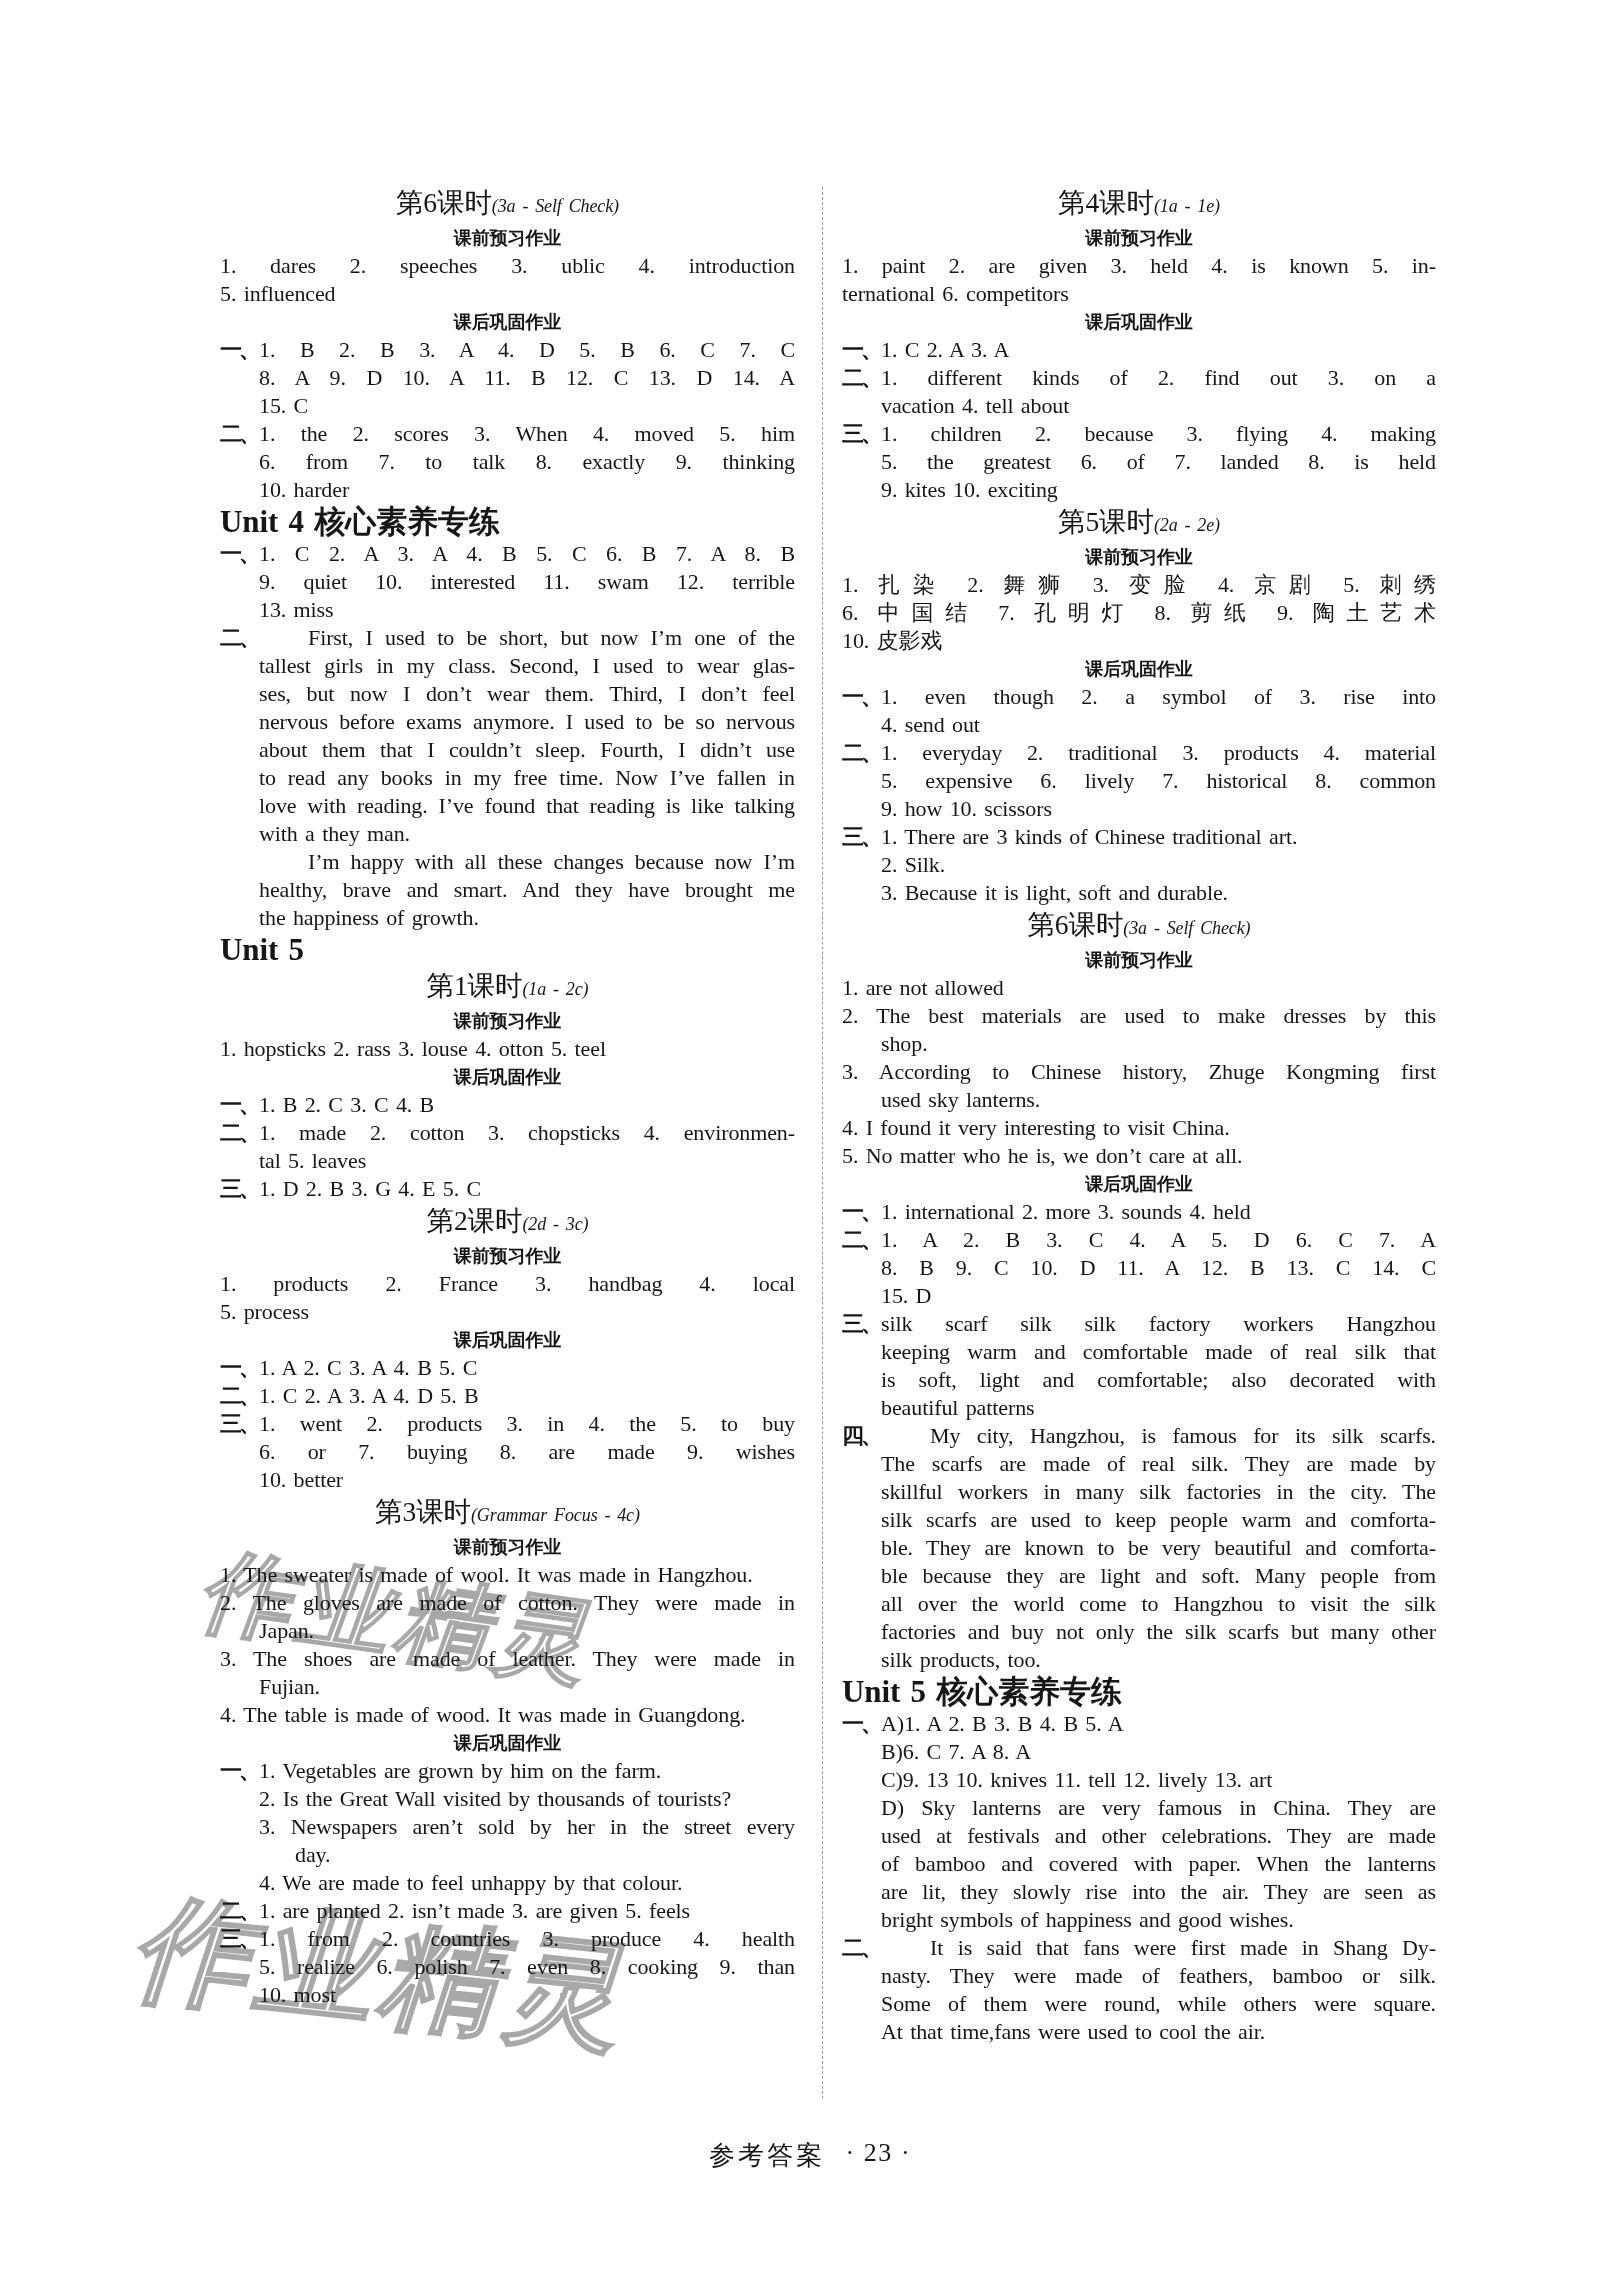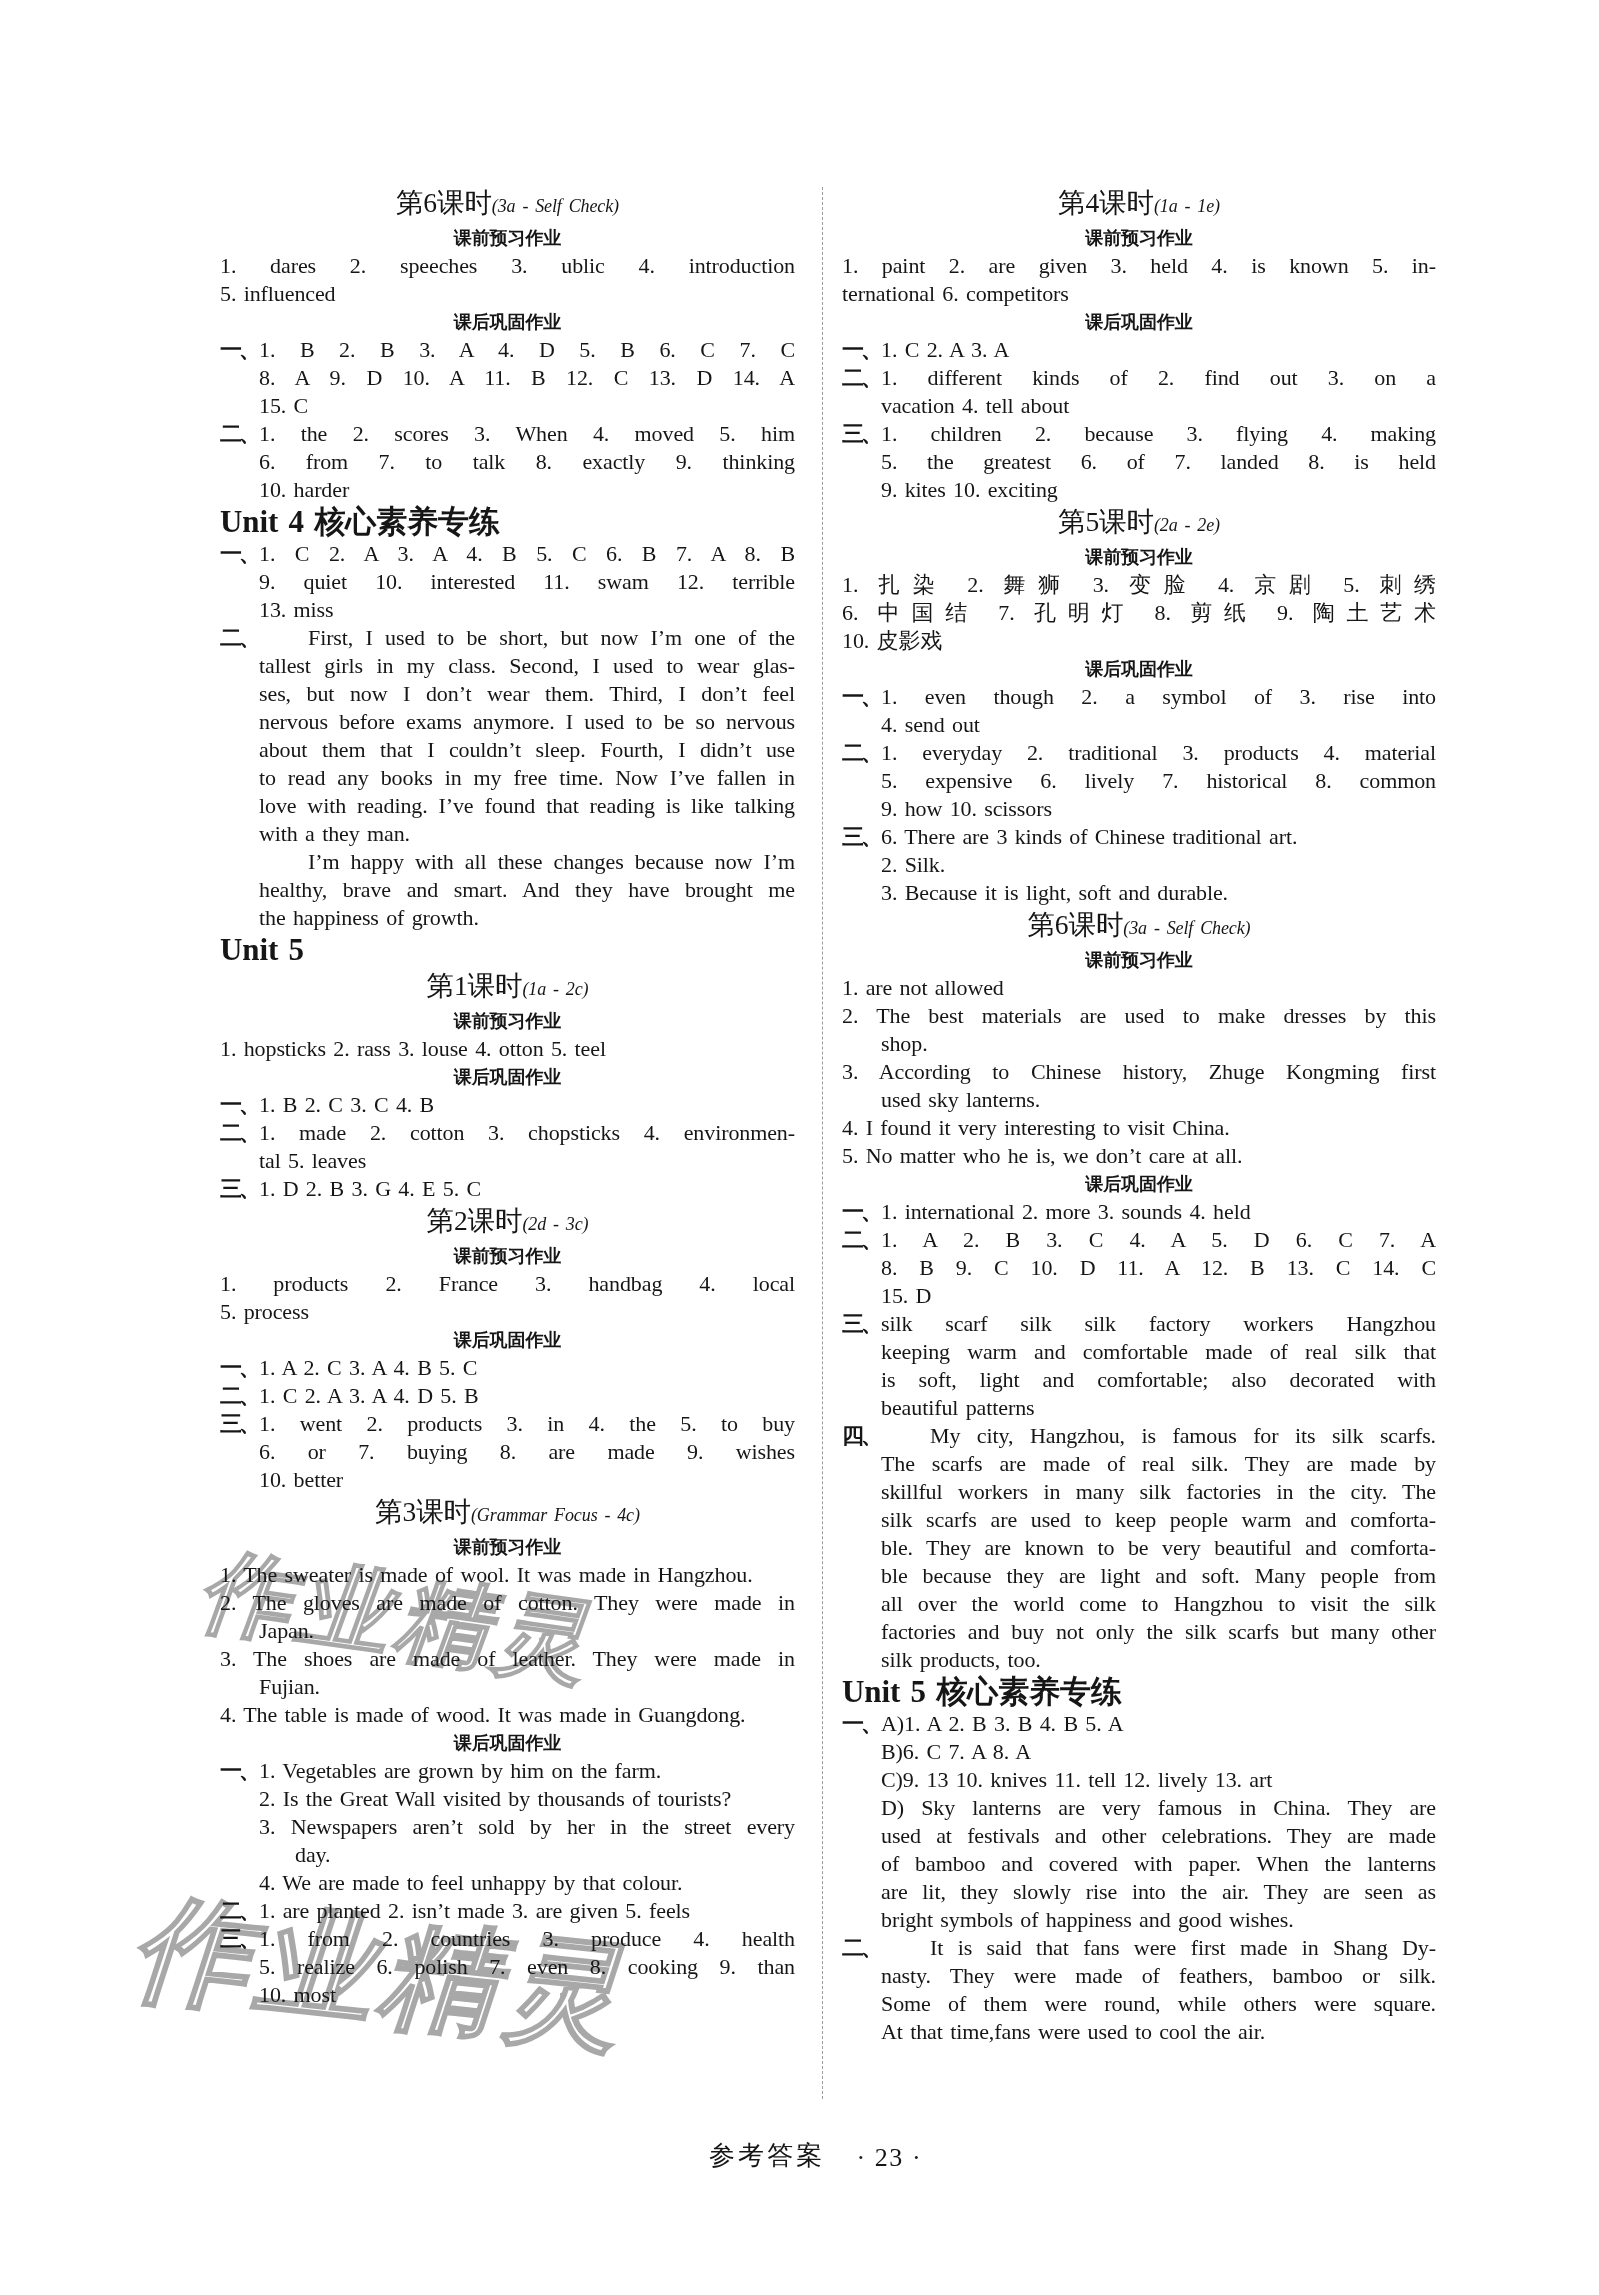--- a/index.html
+++ b/index.html
@@ -34,21 +34,21 @@
   .divider{position:absolute;left:822px;top:187px;height:1912px;width:0;border-left:1.6px dashed #9b9b9b;}
 
   .wm{
     position:absolute;color:transparent;-webkit-text-stroke:1.6px #a8a8a8;
     font-weight:bold;font-family:"Liberation Sans","DejaVu Sans",sans-serif;
     letter-spacing:6.3px;white-space:nowrap;pointer-events:none;
   }
   .wm-mid{left:229px;top:1530px;font-size:93px;transform:rotate(8deg) skewX(-12deg);transform-origin:left top;}
   .wm-bot{left:167px;top:1871px;font-size:118px;-webkit-text-stroke-width:2px;transform:rotate(6deg) skewX(-12deg);transform-origin:left top;}
 
-  .footer{position:absolute;left:709px;top:2138px;display:flex;align-items:flex-end;gap:31px;font-size:26px;}
+  .footer{position:absolute;left:709px;top:2138px;display:flex;align-items:flex-start;gap:20px;font-size:26px;}
   .footer-label{letter-spacing:3.1px;}
   .page-num{letter-spacing:1.6px;}
 </style>
 </head>
 <body>
 
 <div class="page">
 
   <div class="divider"></div>
 
@@ -314,21 +314,21 @@
         <span class="txt">1. everyday 2. traditional 3. products 4. material</span>
       </div>
       <div class="blk c1 j">
         <span class="txt">5. expensive 6. lively 7. historical 8. common</span>
       </div>
       <div class="blk c1">
         <span class="txt">9. how 10. scissors</span>
       </div>
       <div class="blk m">
         <span class="marker">三、</span>
-        <span class="txt">6. There are 3 kinds of Chinese traditional art.</span>
+        <span class="txt">1. There are 3 kinds of Chinese traditional art.</span>
       </div>
       <div class="blk l1">
         <span class="txt">2. Silk.</span>
       </div>
       <div class="blk l1">
         <span class="txt">3. Because it is light, soft and durable.</span>
       </div>
       <div class="blk h2"><span class="h2cn">第6课时</span><span class="h2en">(3a - Self Check)</span></div>
       <div class="blk sub">
         <span class="txt">课前预习作业</span>

